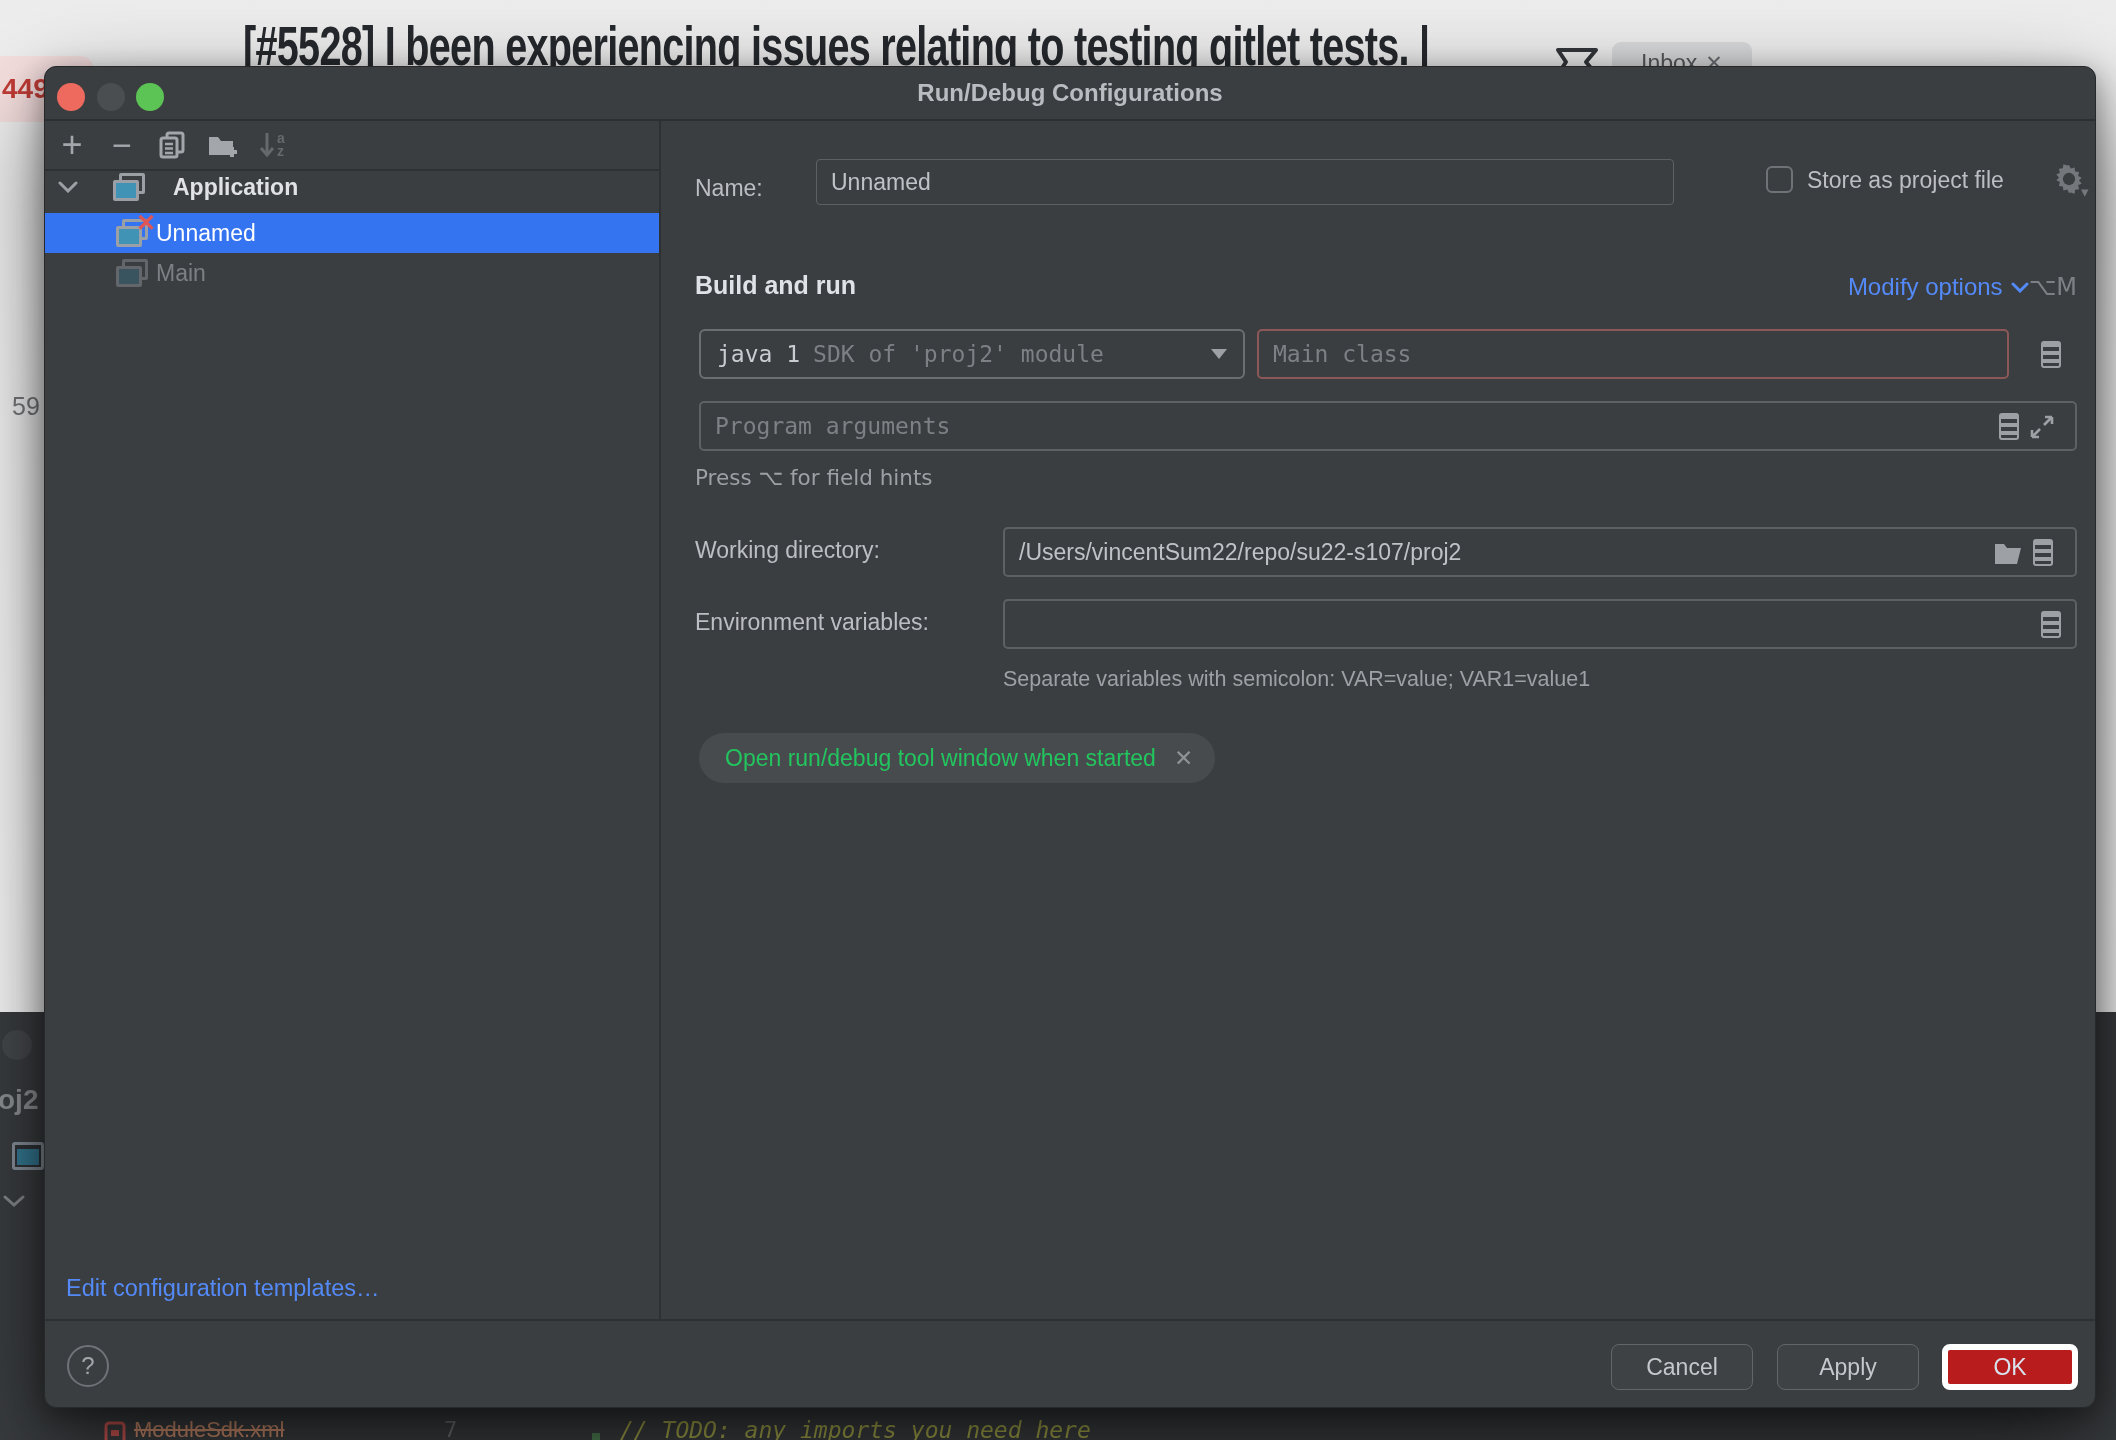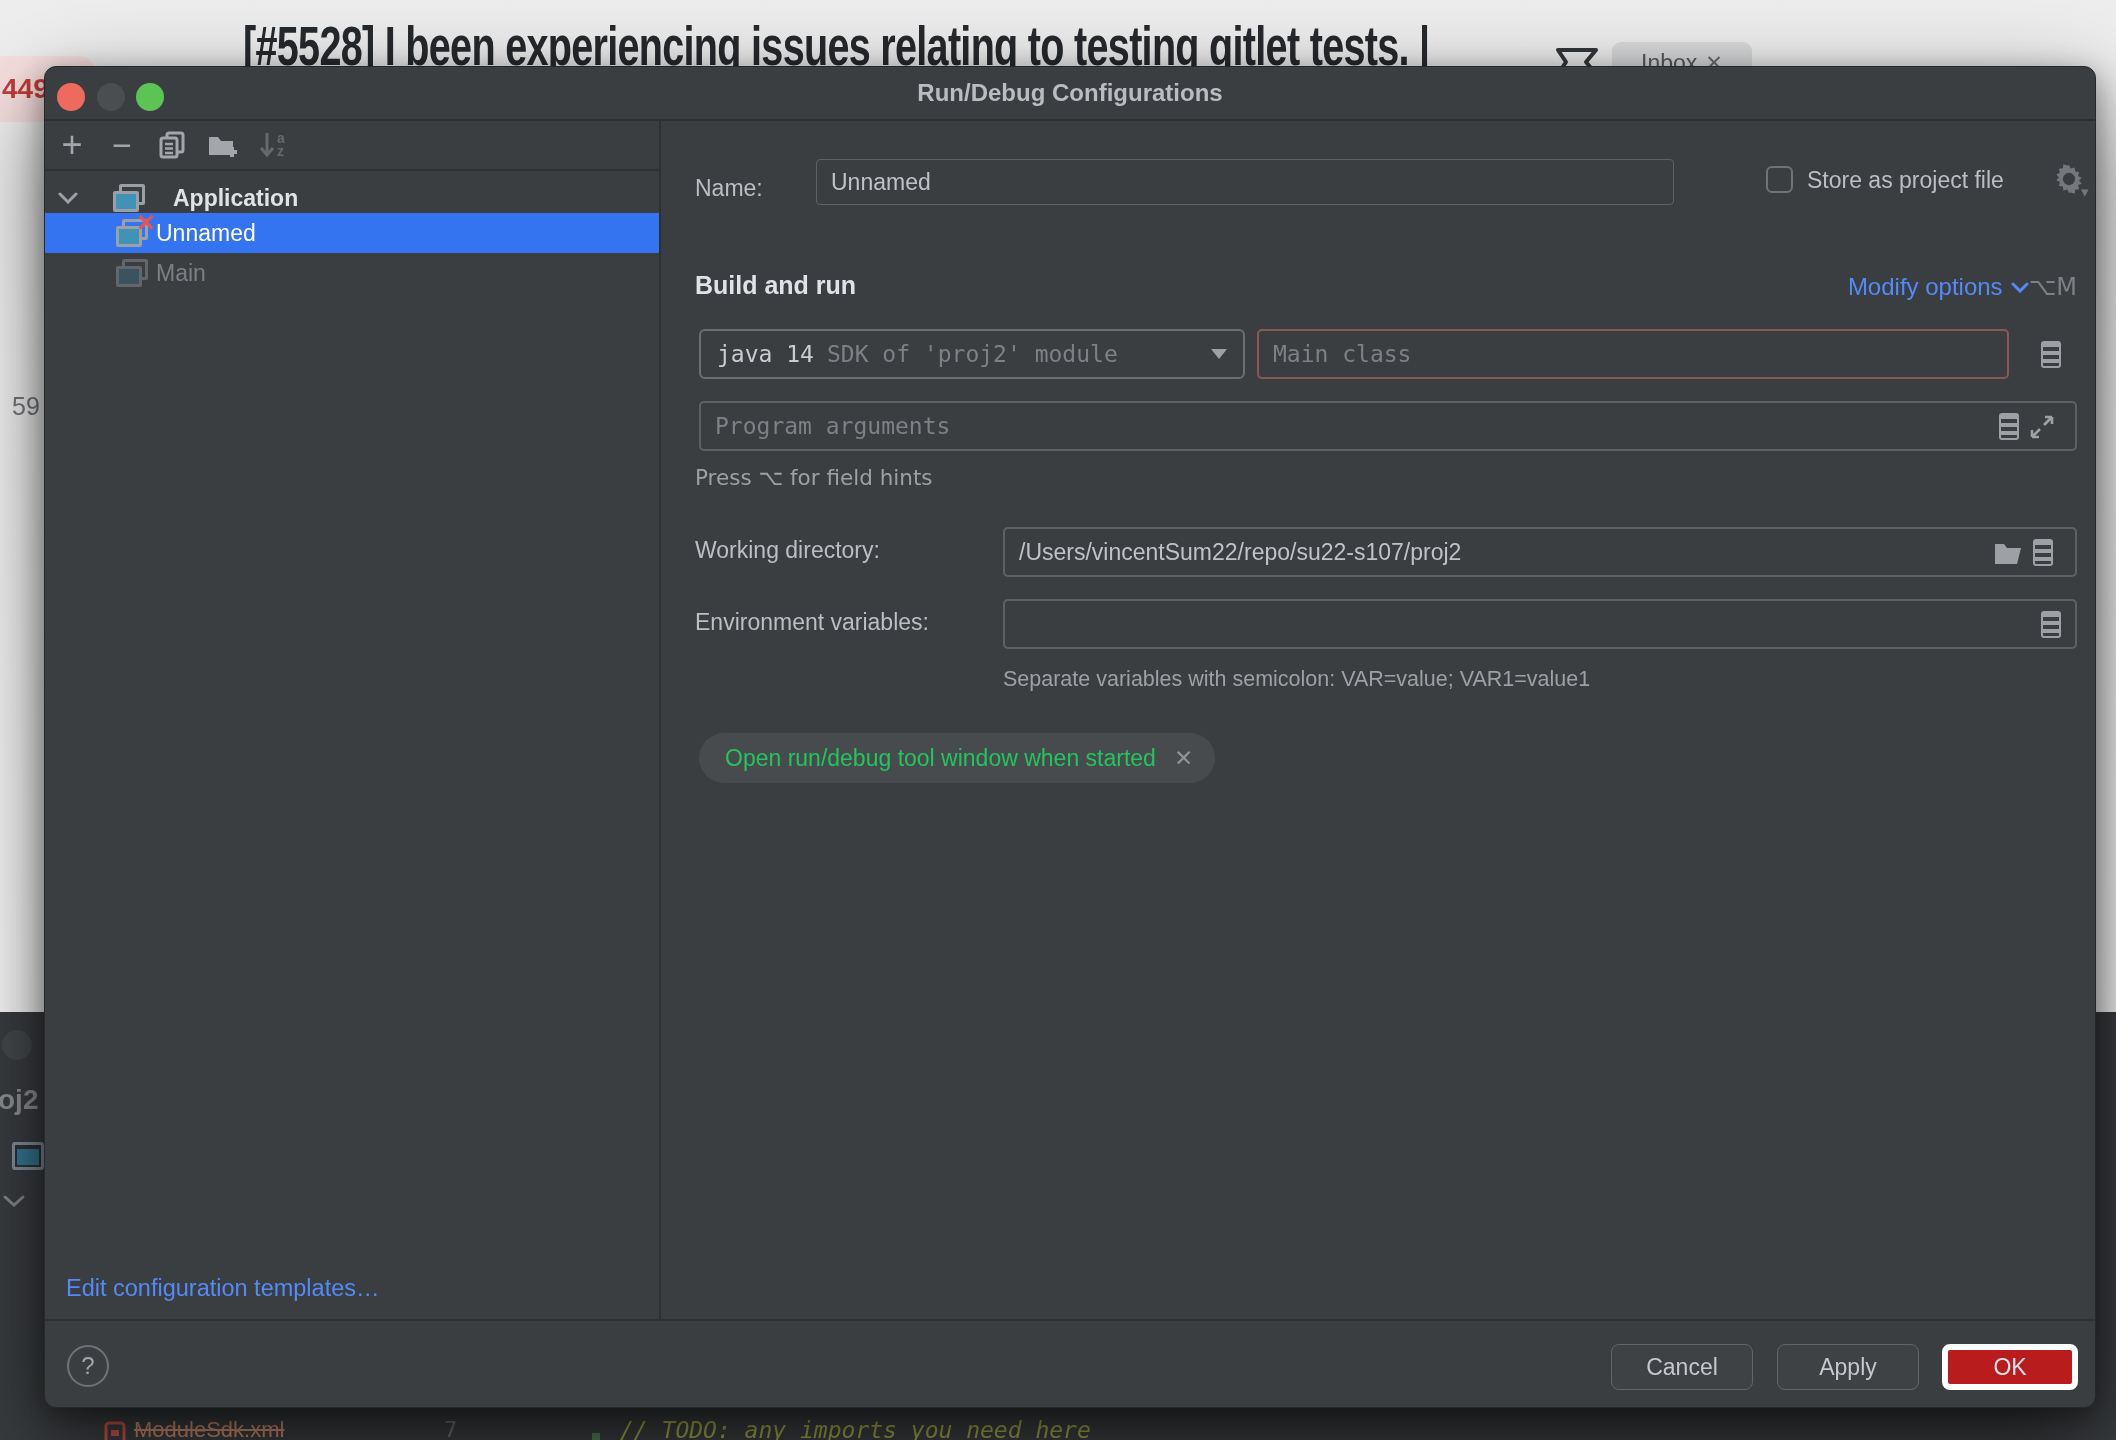--- a/index.html
+++ b/index.html
@@ -60,21 +60,21 @@
   .toolbar{position:absolute;left:0;top:54px;width:614px;height:48px;display:flex;align-items:center;}
   .tbtn{width:50px;height:44px;display:flex;align-items:center;justify-content:center;color:#a3a6aa;}
   .tbtn.plus{font-size:36px;margin-left:2px;}
   .tbtn.minus{font-size:34px;}
   .tbtn.dim{color:#66696c;}
   .sortaz{display:flex;align-items:center;gap:2px;}
   .sortaz .az{display:flex;flex-direction:column;font-size:14px;line-height:13px;font-weight:700;}
 
   
   .tree-row{position:absolute;left:0;width:614px;height:40px;display:flex;align-items:center;}
-  .row-app{top:111px;gap:20px;}
+  .row-app{top:100px;gap:20px;}
   .row-unnamed{top:146px;background:#3574f0;}
   .row-main{top:186px;}
   .tree-label{font-size:23px;}
   .row-app .tree-label{font-weight:700;color:#e0e2e5;margin-left:8px;}
   .row-unnamed .tree-label{color:#ffffff;margin-left:8px;}
   .row-main .tree-label{color:#7c8084;margin-left:8px;}
   .chev-box{width:22px;margin-left:12px;display:flex;justify-content:center;}
   .app-ico{position:relative;width:32px;height:28px;margin-left:14px;flex:none;}
   .app-ico .back{position:absolute;right:0;top:0;width:20px;height:15px;border:3px solid #9aa0a6;border-radius:2px;}
   .app-ico .front{position:absolute;left:0;bottom:0;width:20px;height:15px;border:3px solid #9aa0a6;border-radius:2px;background:#4093b4;}
@@ -269,21 +269,21 @@
       <span class="mo">
         <span>Modify options</span>
         <svg width="18" height="11" viewBox="0 0 18 11">
             <polyline points="2,2 9,9 16,2" fill="none" stroke="#548af7" stroke-width="3" stroke-linecap="round"></polyline>
           </svg>
       </span>
       <span class="sc">⌥M</span>
     </div>
 
     <div class="combo">
-      <span class="pri">java 14</span>
+      <span class="pri">java 1</span>
       <span class="sec">SDK of 'proj2' module</span>
       <svg width="16" height="10" viewBox="0 0 16 10">
           <polygon points="0,0 16,0 8,10" fill="#9da1a5"></polygon>
         </svg>
     </div>
     <input class="fld mono err" style="left: 1212px; top: 262px; width: 752px; height: 50px; padding-right: 48px;" placeholder="Main class">
     <div class="fw-icons" style="left:1996px;top:274px;">
         <span class="ic-lines"></span>
       </div>
 

